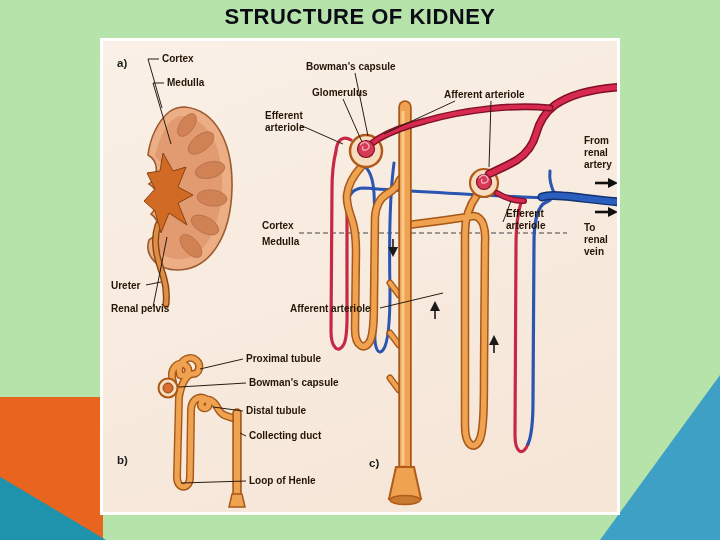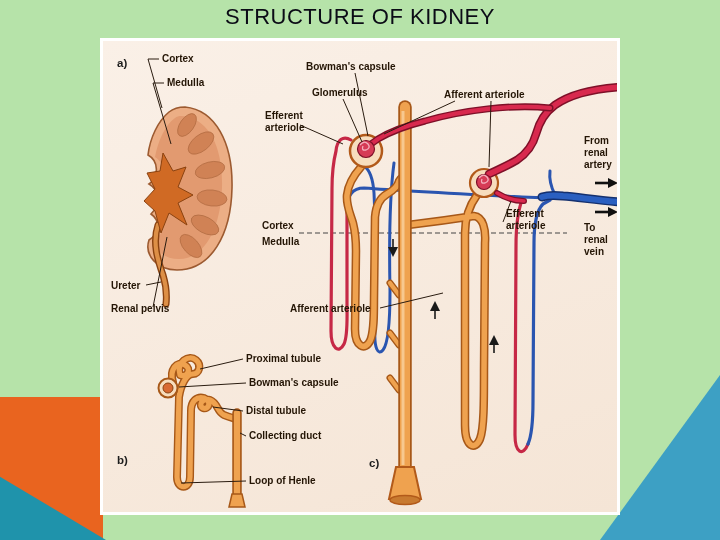--- a/index.html
+++ b/index.html
@@ -5,21 +5,21 @@
   html,body{margin:0;padding:0;}
   body{width:720px;height:540px;position:relative;overflow:hidden;
        font-family:"Liberation Sans",sans-serif;background:#b6e3a9;}
   .abs{position:absolute;}
   #accent-orange{left:0;top:397px;width:103px;height:143px;background:#e9641f;}
   #accent-teal-corner{left:0;top:468px;width:106px;height:72px;background:#1f93ab;
        clip-path:polygon(0 12%,100% 100%,0 100%);}
   #accent-blue{left:595px;top:375px;width:125px;height:165px;background:#3da0c4;
        clip-path:polygon(100% 0,100% 100%,4% 100%);}
   #slide-title{left:0;top:4px;width:720px;text-align:center;
-       font-size:22px;font-weight:400;letter-spacing:.5px;color:#0b0b16;}
+       font-size:22px;font-weight:700;letter-spacing:.5px;color:#0b0b16;}
   #figure-white{left:100px;top:38px;width:520px;height:477px;background:#ffffff;}
   #figure-area{left:103px;top:41px;width:514px;height:471px;
        background:linear-gradient(160deg,#faf0e7,#f5e5d6);}
   svg{display:block;}
   .tO{fill:none;stroke:#a75818;stroke-linecap:round;stroke-linejoin:round;}
   .tI{fill:none;stroke:#efa24f;stroke-linecap:round;stroke-linejoin:round;}
   .vsl{fill:none;stroke-linecap:round;stroke-linejoin:round;}
   .ldr{stroke:#2a1c10;stroke-width:1;fill:none;}
   text.lbl{font-family:"Liberation Sans",sans-serif;font-size:10px;font-weight:bold;fill:#241505;}
   text.tag{font-family:"Liberation Sans",sans-serif;font-size:11.5px;font-weight:bold;fill:#1c1c1c;}

